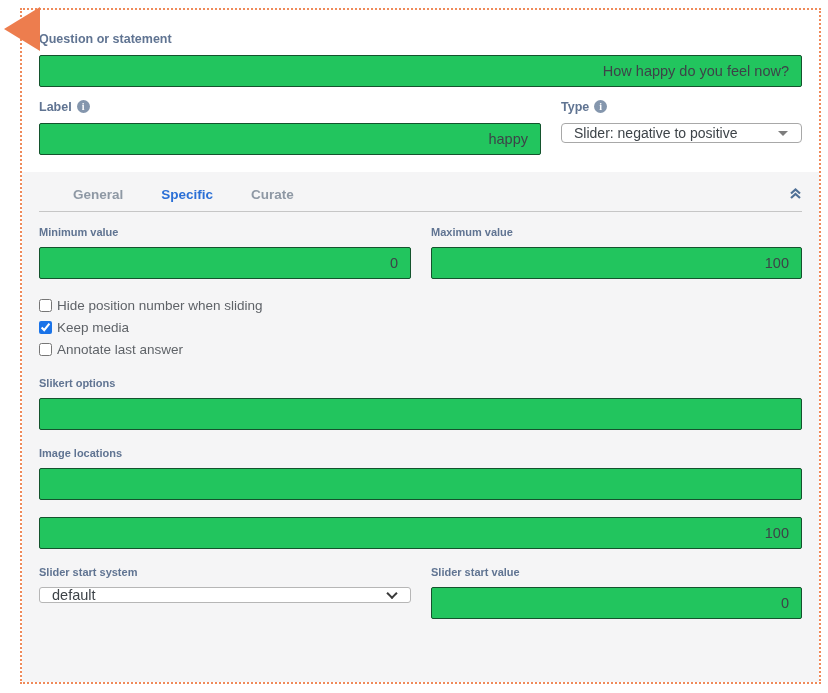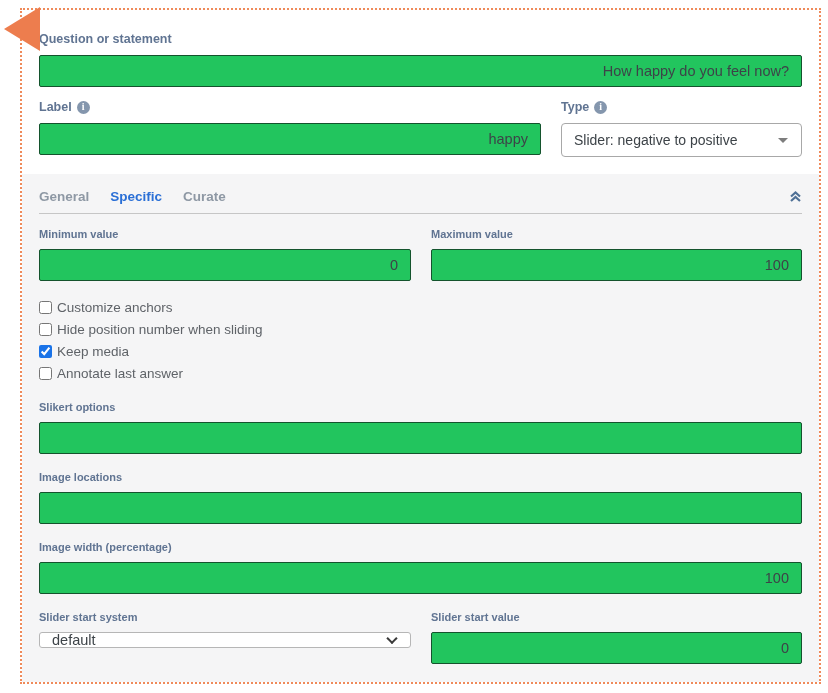--- a/index.html
+++ b/index.html
@@ -27,21 +27,21 @@
 
   .top-section {
     background: #ffffff;
     padding: 22px 17px 17px 17px;
   }
   .field-label {
     font-size: 12.5px;
     font-weight: bold;
     color: #607492;
     display: flex;
-    align-items: center;
+    align-items: flex-start;
     gap: 5px;
     margin-bottom: 9px;
   }
   .info-icon {
     display: inline-flex;
     align-items: center;
     justify-content: center;
     width: 13px; height: 13px;
     border-radius: 50%;
     background: #8496ad;
@@ -65,21 +65,21 @@
     text-align: right;
   }
   .row2 { display: flex; gap: 20px; }
   .row2 .col-left-wide { width: 502px; flex: none; }
   .row2 .col-right-narrow { flex: 1; }
   .row2 .col-left { width: 372px; flex: none; }
   .row2 .col-right { flex: 1; }
   .row-gap { margin-top: 13px; }
 
   .select-box {
-    height: 34px;
+    height: 20px;
     border: 1px solid #a8a8a8;
     border-radius: 4px;
     background: #ffffff;
     display: flex;
     align-items: center;
     padding: 0 12px;
     font-size: 14px;
     color: #3d4348;
     position: relative;
     cursor: pointer;
@@ -94,23 +94,24 @@
     border-top: 5px solid #7d7d7d;
   }
 
   .panel {
     background: #f5f5f6;
     flex: 1;
     padding: 13px 17px 0 17px;
   }
   .tabs-row {
     display: flex;
-    align-items: center;
-    gap: 21px;
+    align-items: flex-start;
+    gap: 38px;
     padding: 2px 0 0 0;
+    margin-left: 34px;
   }
   .tab {
     font-size: 13.5px;
     font-weight: bold;
     color: #8e98a4;
     cursor: pointer;
   }
   .tab.active { color: #2a6fd6; }
   .collapse-btn { margin-left: auto; cursor: pointer; display: flex; align-items: center; }
   .tabs-divider {
@@ -222,24 +223,20 @@
         <div class="section-label">Minimum value</div>
         <input class="text-input" type="text" value="0" style="">
       </div>
       <div class="col-right">
         <div class="section-label">Maximum value</div>
         <input class="text-input" type="text" value="100" style="">
       </div>
     </div>
 
     <div class="checkbox-group">
-      <label class="checkbox-row">
-        <input type="checkbox" style="">
-        <span class="checkbox-label">Customize anchors</span>
-      </label>
       <label class="checkbox-row">
         <input type="checkbox" style="">
         <span class="checkbox-label">Hide position number when sliding</span>
       </label>
       <label class="checkbox-row">
         <input type="checkbox" checked="checked" style="">
         <span class="checkbox-label">Keep media</span>
       </label>
       <label class="checkbox-row">
         <input type="checkbox" style="">
@@ -251,21 +248,20 @@
       <div class="section-label">Slikert options</div>
       <input class="text-input" type="text" value="" style="">
     </div>
 
     <div class="mt17">
       <div class="section-label">Image locations</div>
       <input class="text-input" type="text" value="" style="">
     </div>
 
     <div class="mt17">
-      <div class="section-label">Image width (percentage)</div>
       <input class="text-input" type="text" value="100" style="">
     </div>
 
     <div class="row2 mt17">
       <div class="col-left">
         <div class="section-label">Slider start system</div>
         <div class="native-select">
           <span>default</span>
           <span class="chevron-down"></span>
         </div>

